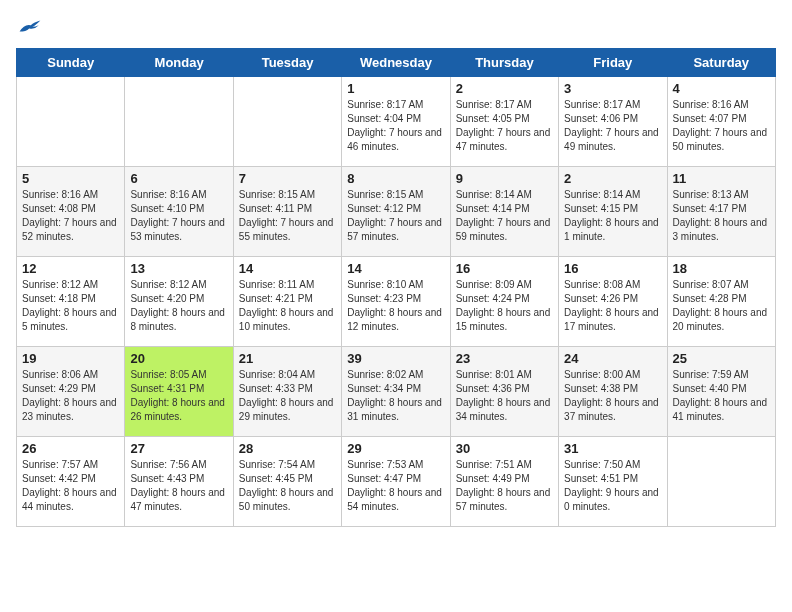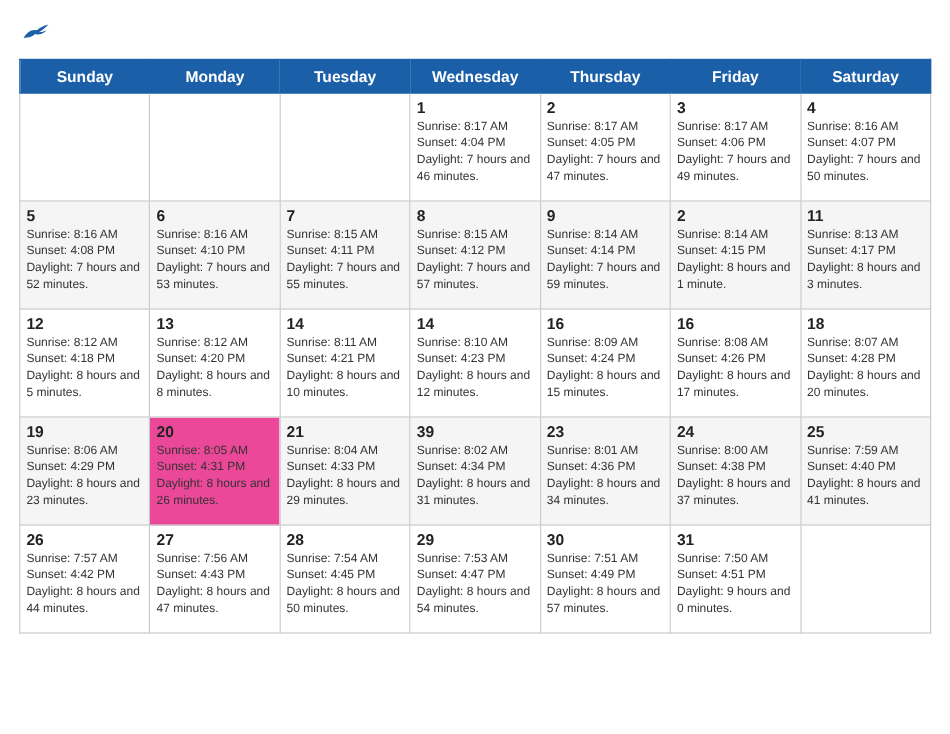--- a/index.html
+++ b/index.html
@@ -202,21 +202,21 @@
         <td>
           <div class="day-number">18</div>
           <div class="day-info">Sunrise: 8:07 AM<br>Sunset: 4:28 PM<br>Daylight: 8 hours and 20 minutes.</div>
         </td>
       </tr>
       <tr>
         <td style="background: rgb(245, 245, 245);">
           <div class="day-number">19</div>
           <div class="day-info">Sunrise: 8:06 AM<br>Sunset: 4:29 PM<br>Daylight: 8 hours and 23 minutes.</div>
         </td>
-        <td style="background: #ec4899; margin-top: 39px;">
+        <td style="background: #bef264; margin-top: 39px;">
           <div class="day-number">20</div>
           <div class="day-info">Sunrise: 8:05 AM<br>Sunset: 4:31 PM<br>Daylight: 8 hours and 26 minutes.</div>
         </td>
         <td style="background: rgb(245, 245, 245);">
           <div class="day-number">21</div>
           <div class="day-info">Sunrise: 8:04 AM<br>Sunset: 4:33 PM<br>Daylight: 8 hours and 29 minutes.</div>
         </td>
         <td style="background: rgb(245, 245, 245);">
           <div class="day-number">39</div>
           <div class="day-info">Sunrise: 8:02 AM<br>Sunset: 4:34 PM<br>Daylight: 8 hours and 31 minutes.</div>

